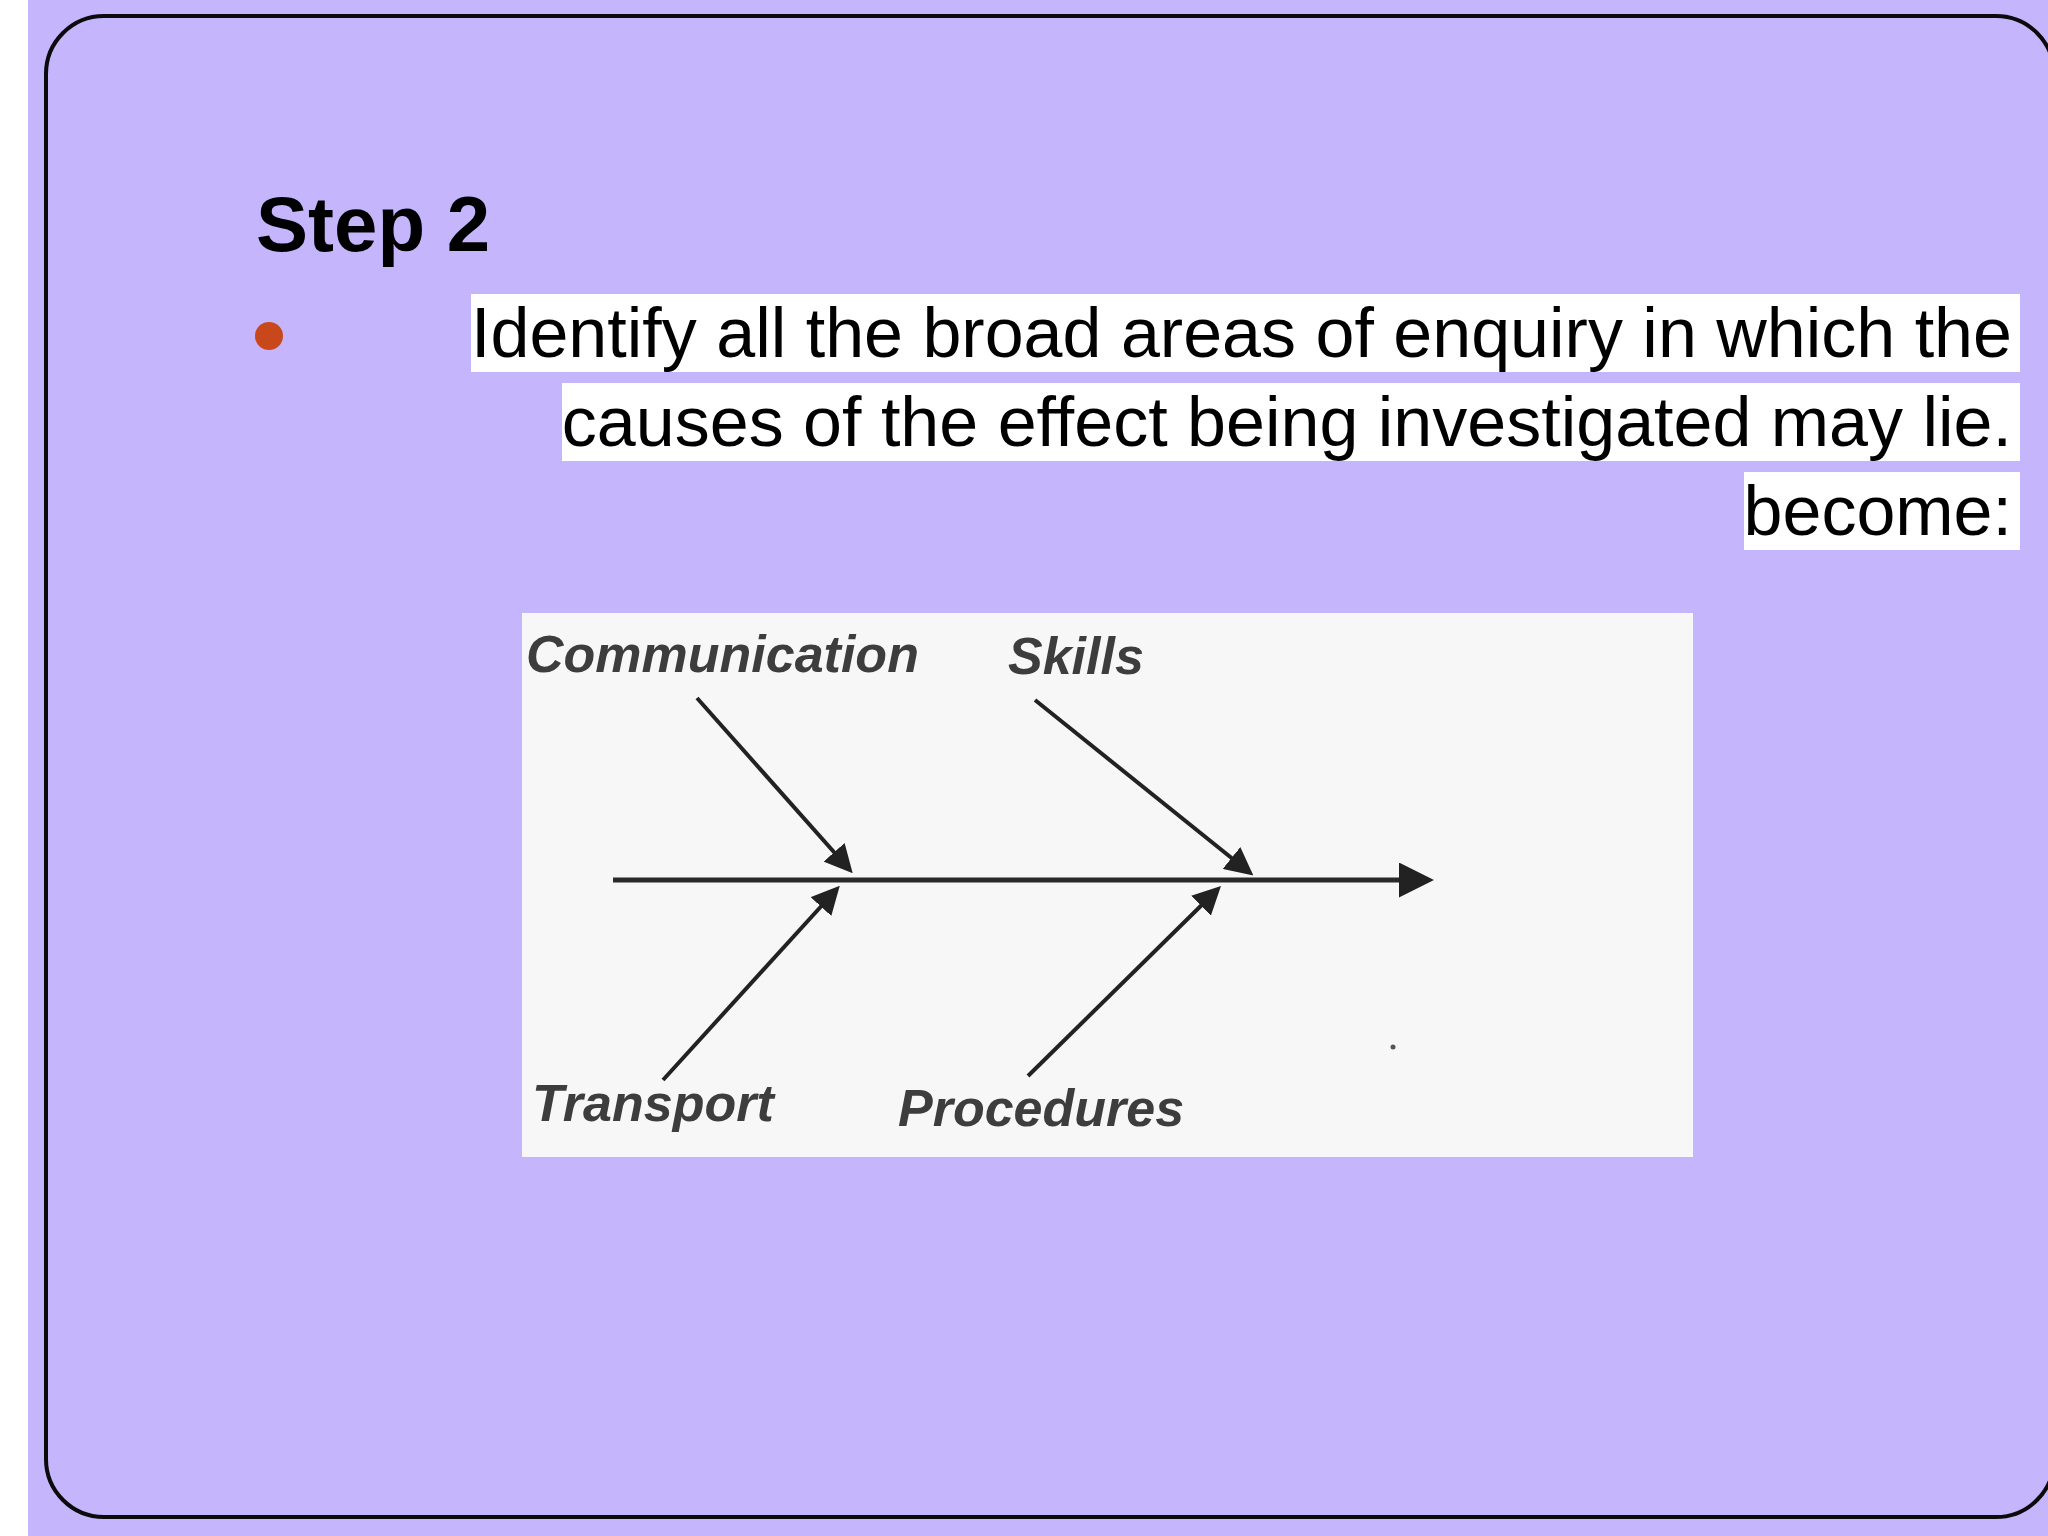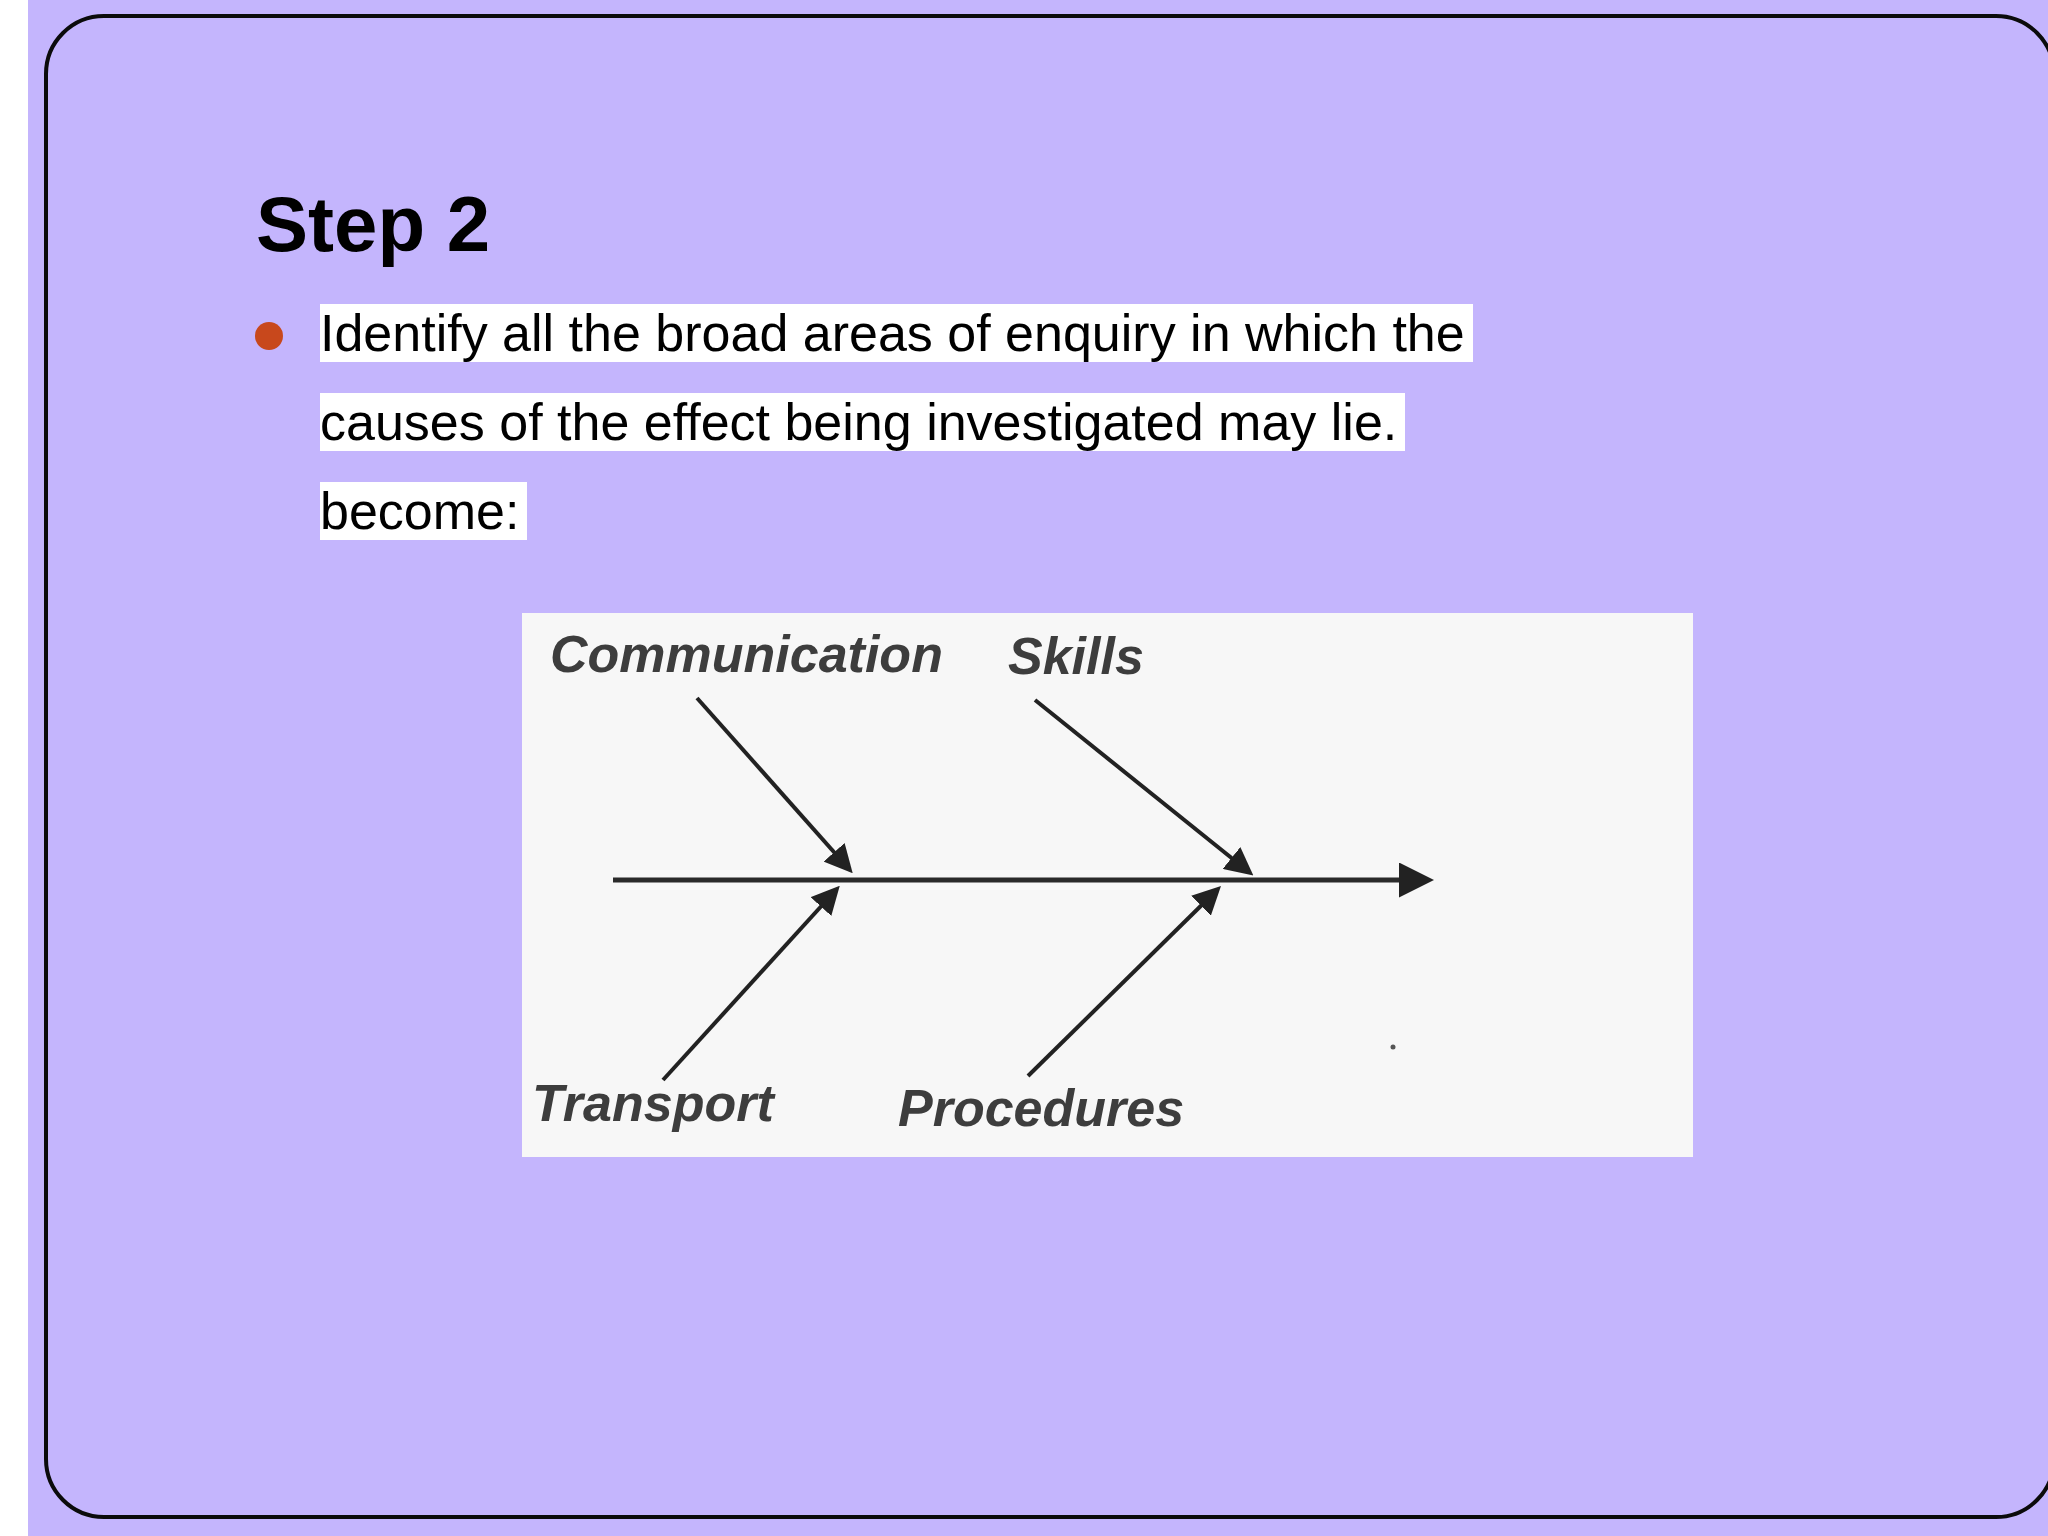--- a/index.html
+++ b/index.html
@@ -34,46 +34,47 @@
     position: absolute;
     left: 227px; top: 322px;
     width: 28px; height: 28px;
     border-radius: 50%;
     background: #c8481c;
   }
   .bullet-text {
     position: absolute;
     left: 292px; top: 289px;
     width: 1700px;
-    font-size: 52px;
+    font-size: 70px;
     font-weight: 400;
     color: #000000;
     line-height: 89px;
     z-index: 2;
+    text-align: right;
   }
   .bullet-text .line { white-space: nowrap; }
   .bullet-text .line span { background: #ffffff; padding-right: 8px; }
   .diagram {
     position: absolute;
     left: 494px; top: 613px;
     width: 1171px; height: 544px;
     background: #f7f7f7;
     z-index: 1;
   }
   .diagram svg { position: absolute; left: 0; top: 0; }
   .cause-label {
     position: absolute;
     font-style: italic;
     font-weight: 700;
     font-size: 52px;
     color: #3d3d3d;
     white-space: nowrap;
     line-height: 1.15;
   }
-  .label-communication { left: 28px;  top: 12px;  }
+  .label-communication { left: 4px;  top: 12px;  }
   .label-skills        { left: 486px; top: 14px;  }
   .label-transport     { left: 10px;  top: 461px; }
   .label-procedures    { left: 376px; top: 466px; }
   .effect-label {
     position: absolute;
     left: 920px; top: 207px;
     font-style: italic;
     font-weight: 700;
     font-size: 48px;
     line-height: 57px;

